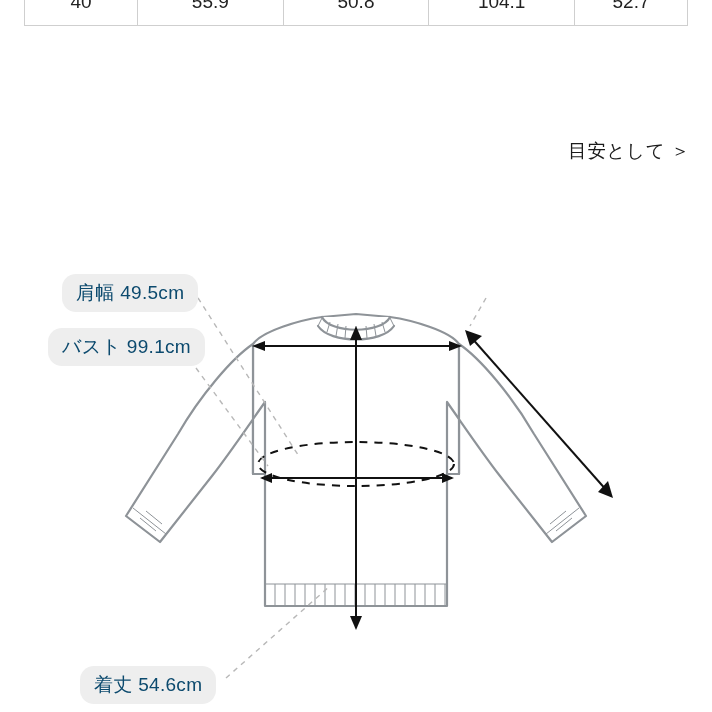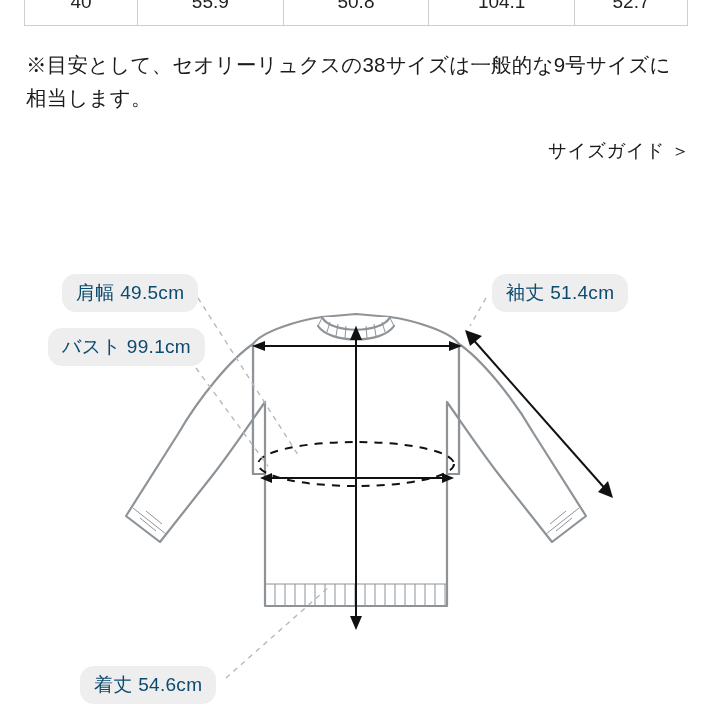--- a/index.html
+++ b/index.html
@@ -99,23 +99,22 @@
         <tr>
       <td>40</td>
       <td>55.9</td>
       <td>50.8</td>
       <td>104.1</td>
       <td>52.7</td>
     </tr>
   </tbody>
     </table>
 
-  <div class="note">※目安として、セオリーリュクスの38サイズは一般的な9号サイズに相当します。</div>
-
-  <div class="size-guide">サイズガイド ＞</div>
+
+  <div class="size-guide">目安として ＞</div>
 
   <div class="illus">
     <svg width="712" height="526" viewBox="0 0 712 526">
       <g fill="none" stroke="#8e9398" stroke-width="2.2" stroke-linejoin="round" stroke-linecap="round">
 
         <path d="M253 158 C 262 145, 300 134, 322 131 L 356 128 L 390 131 C 412 134, 450 145, 459 158
                  L 459 288 L 447 288 L 447 420 L 265 420 L 265 288 L 253 288 Z" fill="#ffffff"></path>
 
         <path d="M253 158 C 232 172, 200 210, 178 248 L 126 330 L 160 356 L 212 290 C 232 264, 248 240, 265 216
                  L 265 288 L 253 288 Z" fill="#ffffff"></path>
@@ -204,18 +203,17 @@
 
       <g stroke="#b8b8b8" stroke-width="1.4" stroke-dasharray="5 5">
         <line x1="198" y1="112" x2="300" y2="272"></line>
         <line x1="196" y1="182" x2="268" y2="280"></line>
         <line x1="226" y1="492" x2="330" y2="400"></line>
         <line x1="486" y1="112" x2="470" y2="140"></line>
       </g>
     </svg>
 
     <div class="tag" id="tag-shoulder">肩幅 49.5cm</div>
-    <div class="tag" id="tag-sleeve">袖丈 51.4cm</div>
     <div class="tag" id="tag-bust">バスト 99.1cm</div>
     <div class="tag" id="tag-length">着丈 54.6cm</div>
   </div>
 
 </div>
 
 </body></html>

